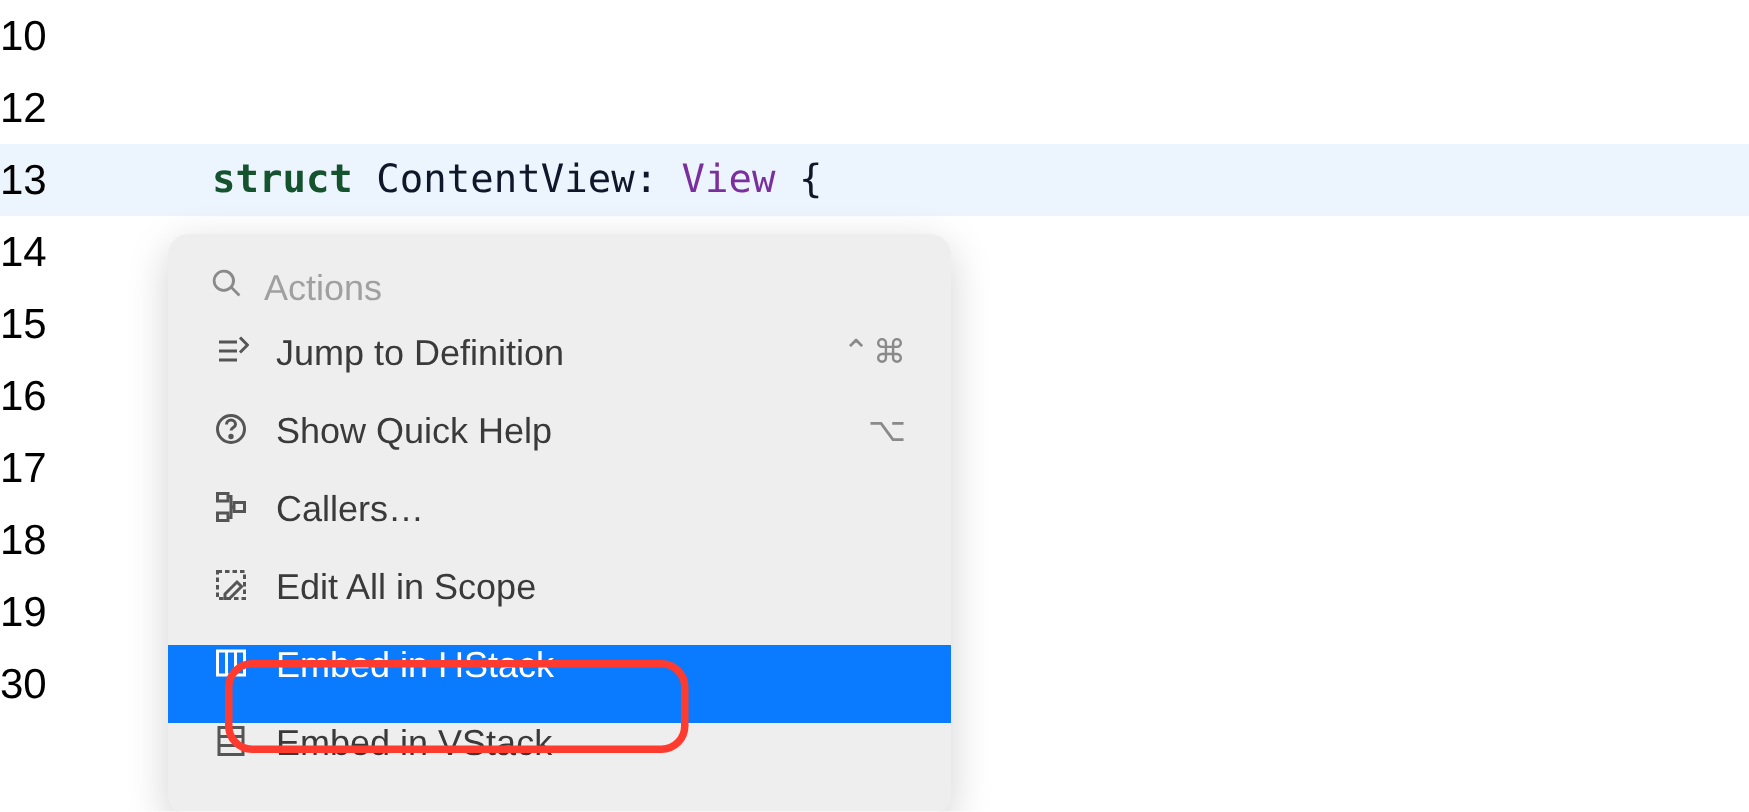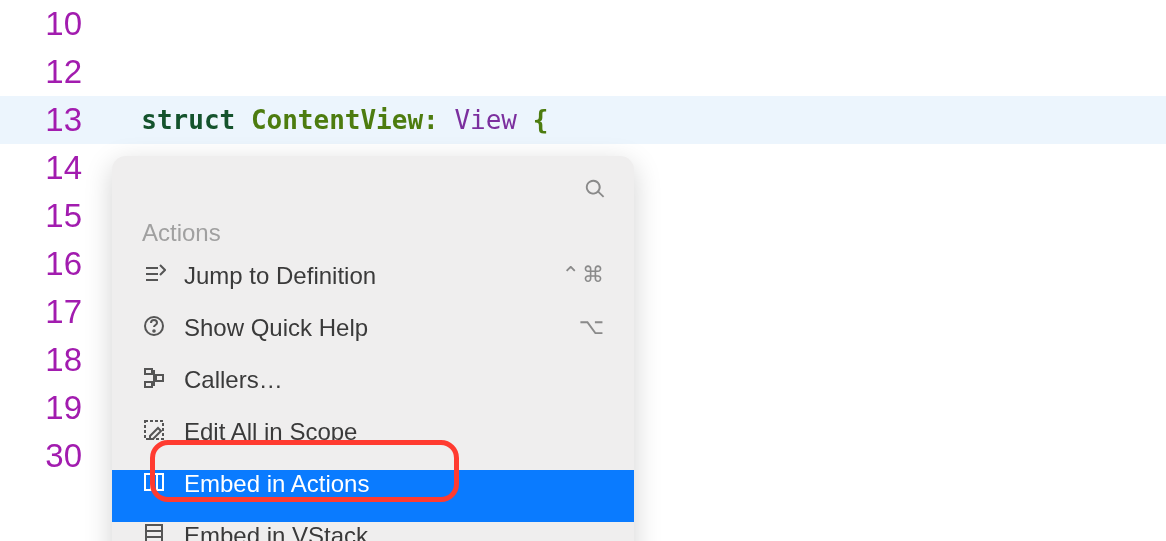--- a/index.html
+++ b/index.html
@@ -12,24 +12,24 @@
     height: 541px;
     overflow: hidden;
     position: relative;
   }
   .gutter-col {
     position: absolute;
     left: 0;
     top: 0;
     width: 100px;
     padding-right: 18px;
-    text-align: right;
-    color: #a21caf;
+    text-align: left;
+    color: #000000;
     font-family: -apple-system, "Helvetica Neue", Arial, sans-serif;
-    font-size: 33px;
+    font-size: 28px;
     line-height: 48px;
   }
   .code-col {
     position: absolute;
     left: 110px;
     top: 0;
     right: 0;
     line-height: 48px;
     white-space: pre;
   }
@@ -37,21 +37,21 @@
   .cur-line {
     position: absolute;
     left: 0; right: 0;
     top: 96px; 
     height: 48px;
     background: #ecf5fd;
   }
   .k-pink   { color: #14532d; font-weight: 600; }
   .k-type   { color: #1d2a9d; }
   .k-sysType{ color: #7b2f9e; text-align: right; }
-  .k-plain  { color: #4d7c0f; font-weight: bold; }
+  .k-plain  { color: #0f172a; }
   .sel {
     background: #0a7bff;
     color: #ffffff;
     border-radius: 2px;
     padding: 1px 0 1px 0;
   }
   .sel-tail::after{
     content:"";
     position:absolute;
     margin-left:-18px;
@@ -70,24 +70,23 @@
     background: #efeeee;
     border-radius: 14px;
     box-shadow: 0 8px 28px rgba(0,0,0,0.18);
     font-family: -apple-system, "Helvetica Neue", Arial, sans-serif;
     font-size: 24px;
     color: #3a3a3a;
     padding: 16px 0 10px 0;
   }
   .search-row {
     display: flex;
-    align-items: flex-end;
+    align-items: flex-start;
     gap: 12px;
     padding: 6px 28px 14px 28px;
-    flex-direction: column;
   }
   .search-icon svg { width: 22px; height: 22px; fill: #8a8a8a; }
   .search-input {
     border: none;
     background: transparent;
     outline: none;
     font-size: 24px;
     width: 100%;
     color: #3a3a3a;
   }
@@ -229,21 +228,21 @@
   </div>
 
   <div class="menu-item sel-item">
     <span class="mi-icon">
       <svg viewBox="0 0 24 24" fill="none" stroke-width="2">
           <rect x="3" y="4" width="18" height="16"></rect>
           <line x1="9" y1="4" x2="9" y2="20"></line>
           <line x1="15" y1="4" x2="15" y2="20"></line>
         </svg>
     </span>
-    <span class="mi-label">Embed in Actions</span>
+    <span class="mi-label">Embed in HStack</span>
     <span class="mi-shortcut"></span>
   </div>
 
   <div class="menu-item">
     <span class="mi-icon">
       <svg viewBox="0 0 24 24" fill="none" stroke-width="2">
           <rect x="4" y="3" width="16" height="18"></rect>
           <line x1="4" y1="9" x2="20" y2="9"></line>
           <line x1="4" y1="15" x2="20" y2="15"></line>
         </svg>

